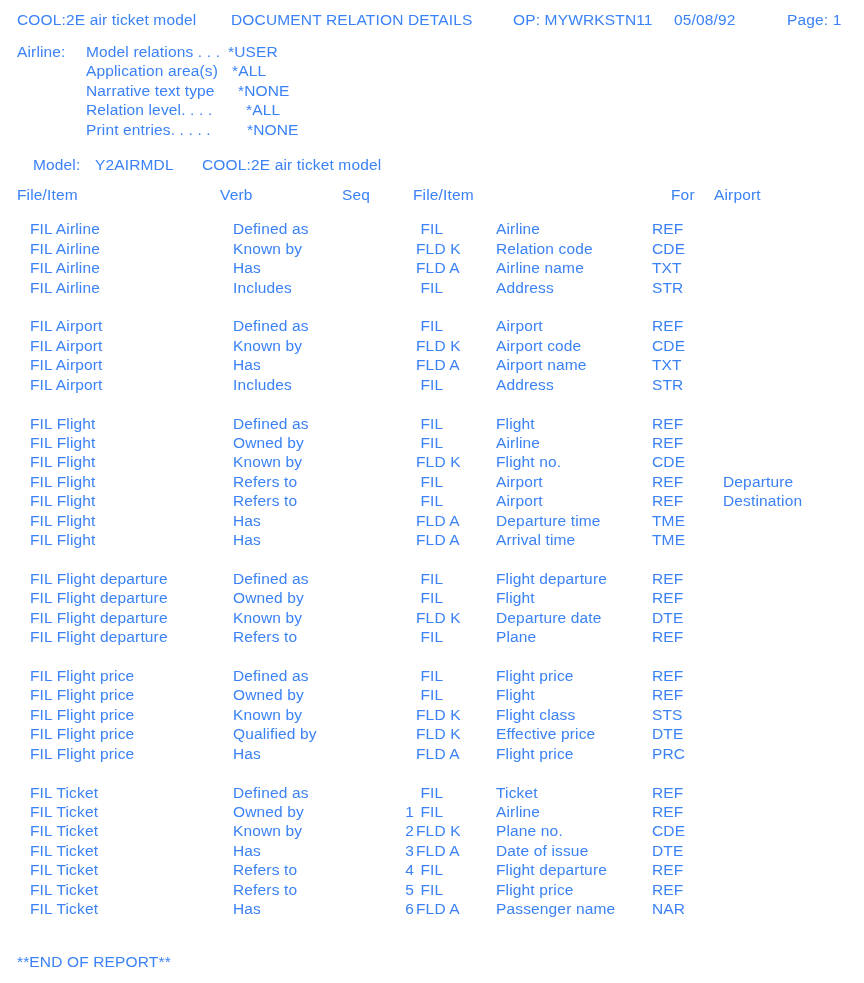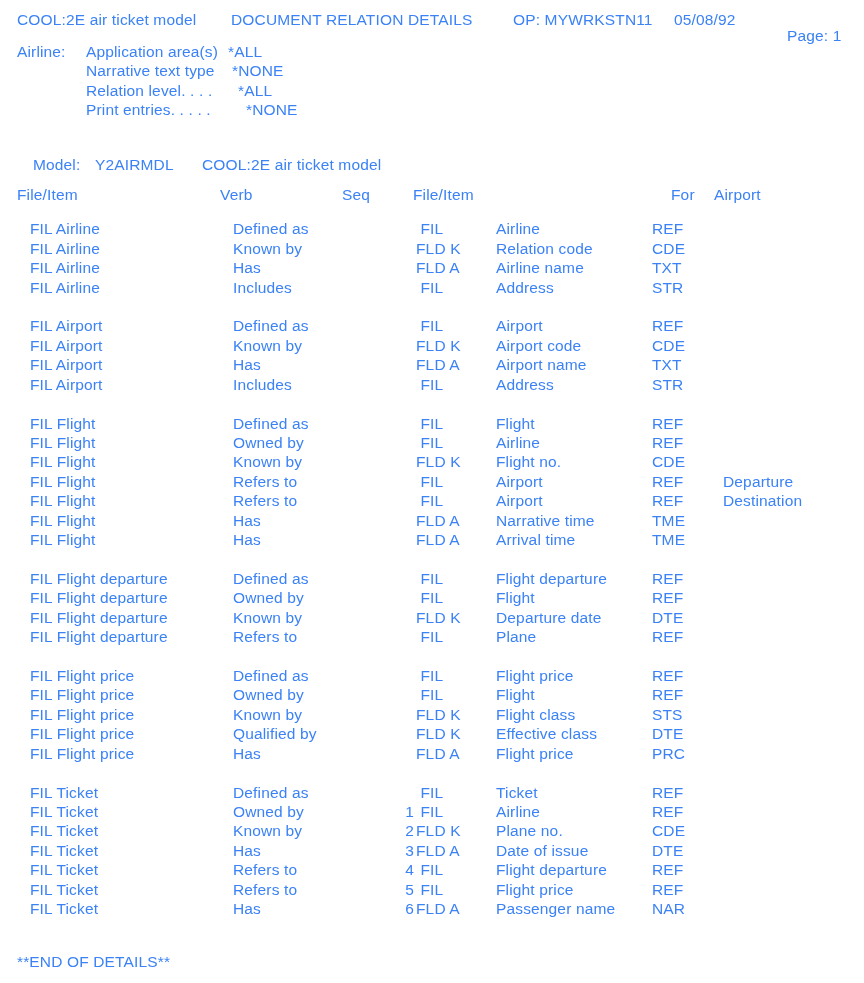--- a/index.html
+++ b/index.html
@@ -19,21 +19,21 @@
     overflow: hidden;
   }
   .abs { position: absolute; white-space: pre; }
 
   
   .hdr { position: absolute; top: 10px; left: 0; width: 100%; height: 20px; line-height: 20px; }
   .h-model   { left: 17px; }
   .h-title   { left: 231px; }
   .h-op      { left: 513px; }
   .h-date    { left: 655px; margin-left: 19px; }
-  .h-page    { left: 787px; margin-top: 16px; }
+  .h-page    { left: 787px; }
 
   
   .options { position: absolute; top: 42px; left: 0; width: 100%; }
   .opt-prefix { position: absolute; left: 17px; top: 0; height: 19.43px; line-height: 19.43px; white-space: pre; }
   .opt-row { position: relative; height: 19.43px; line-height: 19.43px; }
   .opt-label { position: absolute; left: 86px; top: 0; white-space: pre; }
   .opt-value { position: absolute; top: 0; white-space: pre; }
   .options div:nth-of-type(1) .opt-value { left: 228px; }
   .options div:nth-of-type(2) .opt-value { left: 232px; }
   .options div:nth-of-type(3) .opt-value { left: 238px; }
@@ -79,20 +79,24 @@
     <span class="abs h-model">COOL:2E air ticket model</span>
     <span class="abs h-title">DOCUMENT RELATION DETAILS</span>
     <span class="abs h-op">OP: MYWRKSTN11</span>
     <span class="abs h-date">05/08/92</span>
     <span class="abs h-page">Page: 1</span>
   </div>
 
   <div class="options">
     <span class="opt-prefix">Airline:</span>
 
+      <div class="opt-row">
+        <span class="opt-label">Model relations . . .</span>
+        <span class="opt-value">*USER</span>
+      </div>
 
       <div class="opt-row">
         <span class="opt-label">Application area(s)</span>
         <span class="opt-value">*ALL</span>
       </div>
 
       <div class="opt-row">
         <span class="opt-label">Narrative text type</span>
         <span class="opt-value">*NONE</span>
       </div>
@@ -273,21 +277,21 @@
         <span class="c c-name">Airport</span>
         <span class="c c-for">REF</span>
         <span class="c c-sharing">Destination</span>
       </div>
 
       <div class="trow">
         <span class="c c-item">FIL Flight</span>
         <span class="c c-verb">Has</span>
         <span class="c c-seq"></span>
         <span class="c c-type">FLD A</span>
-        <span class="c c-name">Narrative time</span>
+        <span class="c c-name">Departure time</span>
         <span class="c c-for">TME</span>
         <span class="c c-sharing"></span>
       </div>
 
       <div class="trow">
         <span class="c c-item">FIL Flight</span>
         <span class="c c-verb">Has</span>
         <span class="c c-seq"></span>
         <span class="c c-type">FLD A</span>
         <span class="c c-name">Arrival time</span>
@@ -383,21 +387,21 @@
         <span class="c c-name">Flight class</span>
         <span class="c c-for">STS</span>
         <span class="c c-sharing"></span>
       </div>
 
       <div class="trow">
         <span class="c c-item">FIL Flight price</span>
         <span class="c c-verb">Qualified by</span>
         <span class="c c-seq"></span>
         <span class="c c-type">FLD K</span>
-        <span class="c c-name">Effective class</span>
+        <span class="c c-name">Effective price</span>
         <span class="c c-for">DTE</span>
         <span class="c c-sharing"></span>
       </div>
 
       <div class="trow">
         <span class="c c-item">FIL Flight price</span>
         <span class="c c-verb">Has</span>
         <span class="c c-seq"></span>
         <span class="c c-type">FLD A</span>
         <span class="c c-name">Flight price</span>
@@ -479,15 +483,15 @@
         <span class="c c-item">FIL Ticket</span>
         <span class="c c-verb">Has</span>
         <span class="c c-seq">6</span>
         <span class="c c-type">FLD A</span>
         <span class="c c-name">Passenger name</span>
         <span class="c c-for">NAR</span>
         <span class="c c-sharing"></span>
       </div>
     </div>
 
-  <div class="end-line">**END OF DETAILS**</div>
+  <div class="end-line">**END OF REPORT**</div>
 
 </div>
 
 </body></html>

